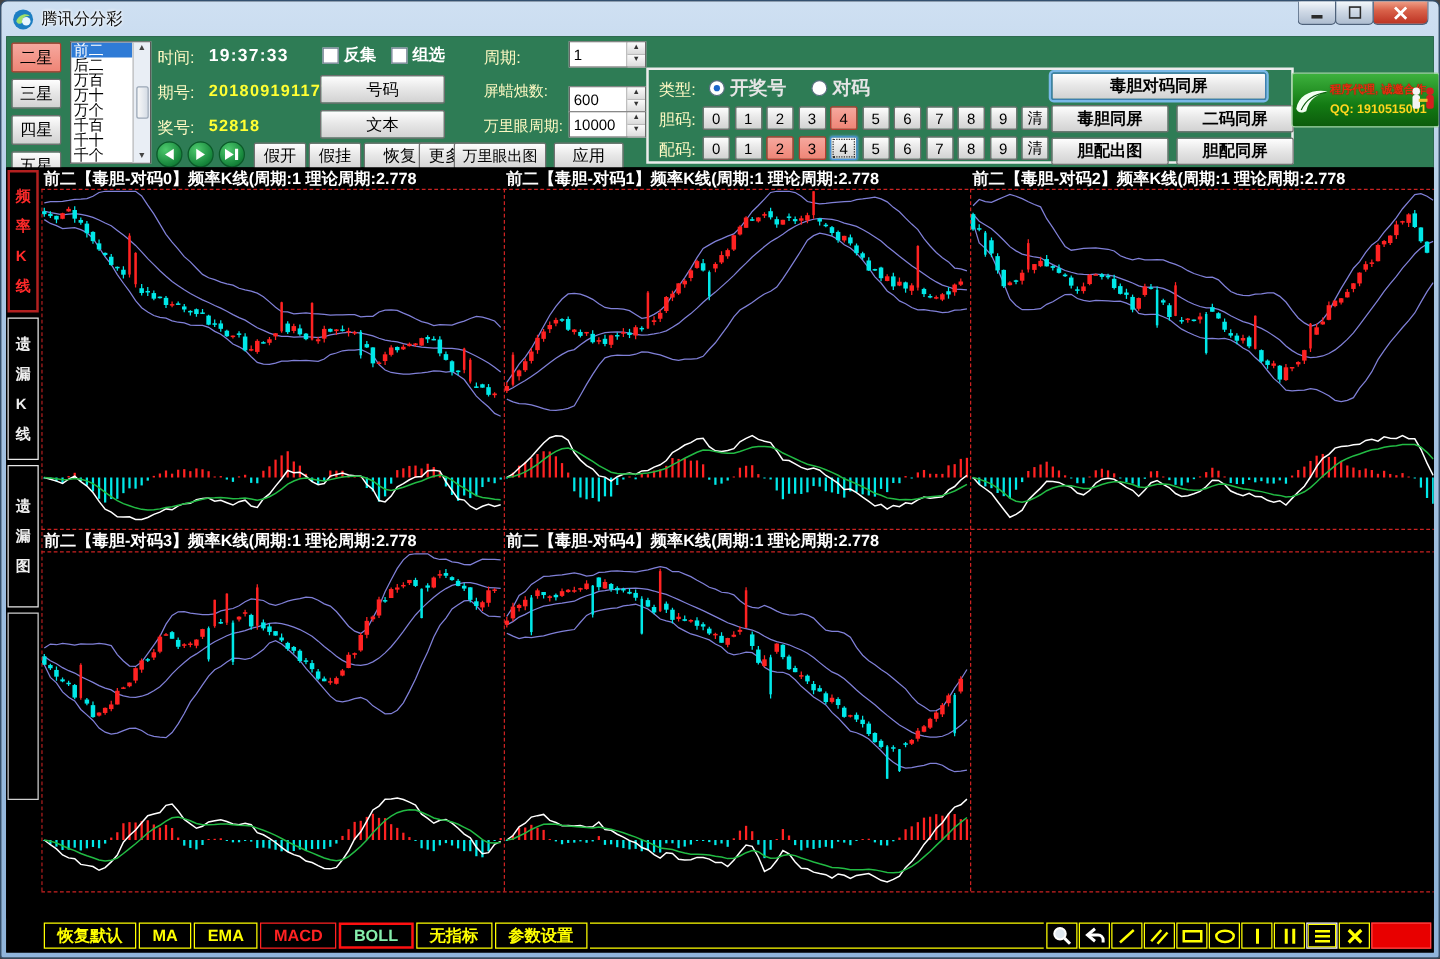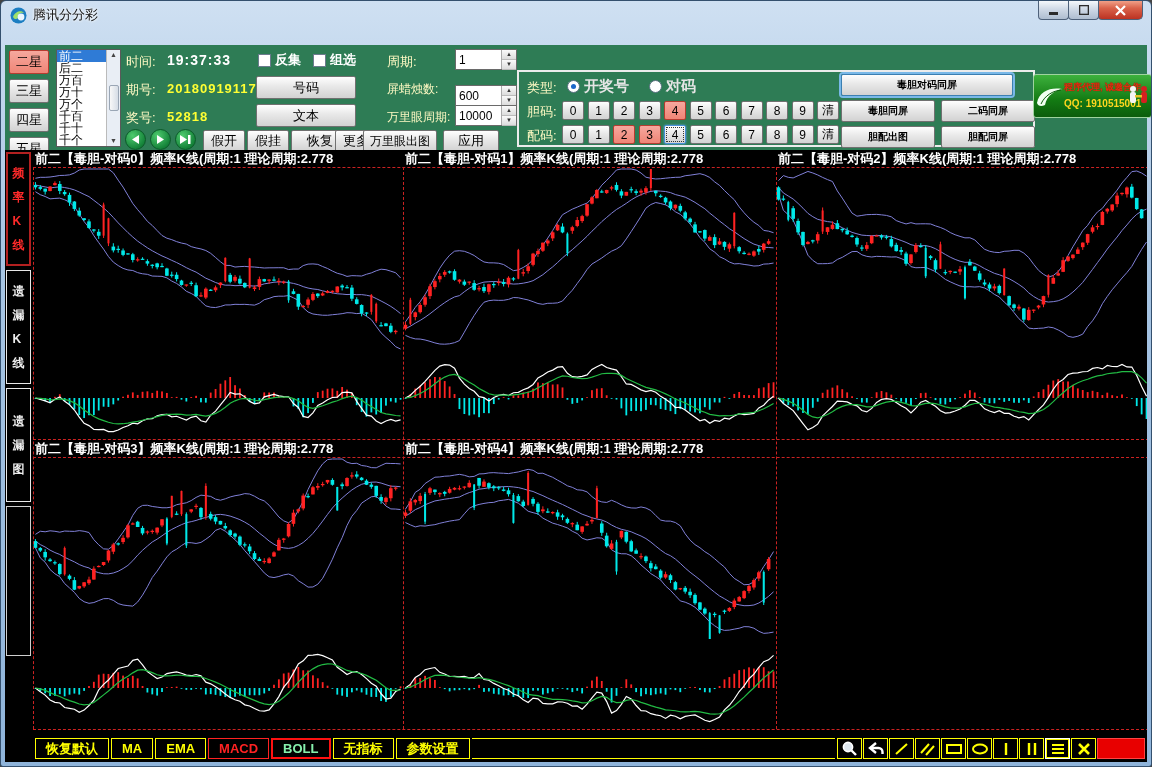--- a/index.html
+++ b/index.html
@@ -7,21 +7,21 @@
   .win{position:relative;width:1152px;height:767px;border-radius:6px 6px 3px 3px;
        background:linear-gradient(#cfe0f2,#a9c6e4 30%,#8fb4da);border:1px solid #34506e;overflow:hidden;}
   .titlebar{position:absolute;left:0;top:0;right:0;height:28px;display:flex;align-items:center;padding-left:9px;}
   .app-icon{width:17px;height:17px;margin-right:6px;}
   .title-text{font-size:13px;color:#111;text-shadow:0 0 3px #fff,0 0 3px #fff;}
   .winctl{position:absolute;right:8px;top:0;display:flex;}
   .wbtn{width:31px;height:19px;border:1px solid #4e617a;border-top:none;display:flex;align-items:center;justify-content:center;
         background:linear-gradient(#f4f8fb,#cfd9e6 45%,#aebdd0);border-radius:0 0 4px 4px;margin-left:-1px;color:#222;}
   .wbtn.close{width:45px;background:linear-gradient(#f0a088,#d9624a 40%,#bc3222);color:#fff;border-radius:0 0 5px 4px;}
   .wbtn svg{display:block}
-  .content{position:absolute;left:4px;right:4px;top:28px;bottom:4px;background:#000;display:flex;flex-direction:column;margin-top:16px;}
+  .content{position:absolute;left:4px;right:4px;top:28px;bottom:4px;background:#000;display:flex;flex-direction:column;}
   
   .ctrl{position:relative;height:105px;background:#2e7c55;flex:0 0 auto;}
   .gbtn{position:absolute;width:40px;height:24px;font-size:13px;}
   .btn{background:linear-gradient(#fefefe,#e8e8e8 45%,#d2d2d2);border:1px solid #707070;border-radius:2px;
        display:flex;align-items:center;justify-content:center;color:#000;cursor:default;}
   .btn.star-active{background:linear-gradient(#f6a89e,#ef8576);border-color:#b63c30;}
   .listbox{position:absolute;left:51px;top:4px;width:65px;height:98px;background:#fff;border:1px solid #5a5a5a;display:flex;}
   .pos-items{flex:1;overflow:hidden;}
   .pos-item{font-size:12px;height:12px;line-height:12px;color:#000;padding-left:2px;white-space:nowrap;}
   .pos-item.sel{background:#2f7bd6;color:#fff;}
@@ -47,21 +47,21 @@
        background:linear-gradient(#f2f2f2,#d8d8d8);border:1px solid #777;border-bottom:none;border-radius:2px 2px 0 0;margin-right:2px;color:#000;}
   .tab.active{height:23px;background:#fff;position:relative;z-index:2;}
   .grpbox{position:absolute;left:512px;top:25px;width:518px;height:77px;border:2px solid #ececec;background:#2e7c55;}
   .radio{display:flex;align-items:center;position:absolute;}
   .radio .dot{width:13px;height:13px;border-radius:50%;background:#fff;border:1px solid #58707f;margin-right:4px;position:relative;}
   .radio.sel .dot::after{content:"";position:absolute;left:3px;top:3px;width:5px;height:5px;border-radius:50%;background:#1b66c9;}
   .radio .rl{font-size:15px;font-weight:bold;color:#e5e5e5;}
   .numbtn{position:absolute;width:22px;height:19px;font-size:12px;}
   .numbtn.sel{background:linear-gradient(#f6a89e,#ef8576);border-color:#b63c30;}
   .numbtn.focus{outline:1px dotted #333;outline-offset:-3px;border-color:#4a90d9;box-shadow:0 0 2px #6ab0ff;}
-  .sidebtn{position:absolute;height:22px;font-size:10px;font-weight:bold;}
+  .sidebtn{position:absolute;height:22px;font-size:13px;font-weight:bold;}
   .sidebtn.primary{box-shadow:0 0 0 2px #79b8e8;border-color:#3c7fb1;}
   .banner{position:absolute;left:1028px;top:29px;width:119px;height:44px;border:1px solid #9fd39f;border-radius:3px;
           background:linear-gradient(#3db13d,#137a13 60%,#0c5c0c);overflow:hidden;}
   .banner .l1{position:absolute;left:30px;top:6px;font-size:9px;font-weight:bold;color:#e03010;white-space:nowrap;text-shadow:0 0 1px #801000;}
   .banner .l2{position:absolute;left:30px;top:23px;font-size:10px;font-weight:bold;color:#ffd61f;white-space:nowrap;}
   .banner svg{position:absolute;}
   
   .charts{flex:1;display:flex;background:#000;position:relative;}
   .tabstrip{width:28px;flex:0 0 auto;position:relative;background:#000;}
   .vtab{position:absolute;left:1px;width:25px;border:1px solid #e8e8e8;color:#eee;display:flex;flex-direction:column;

